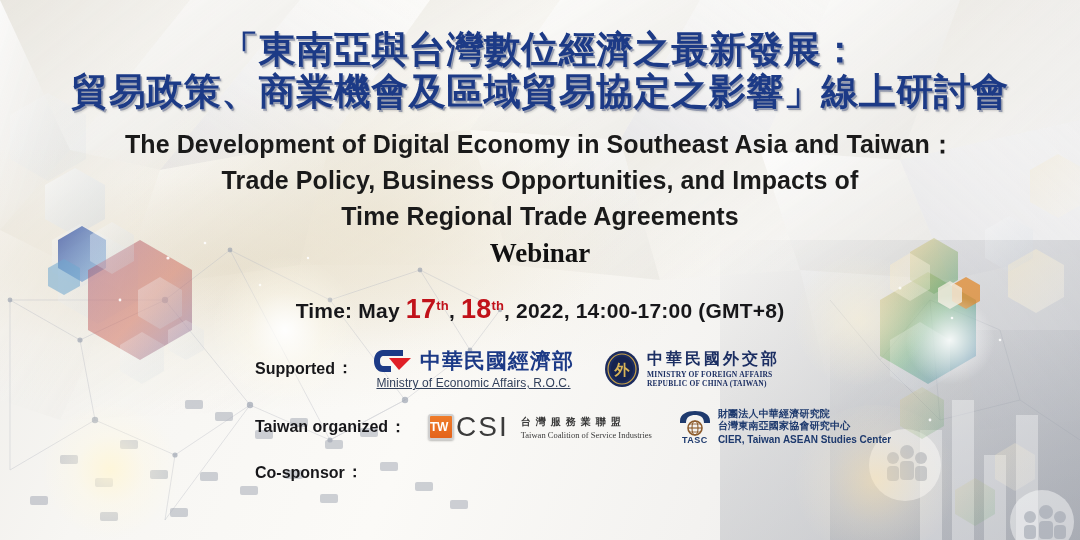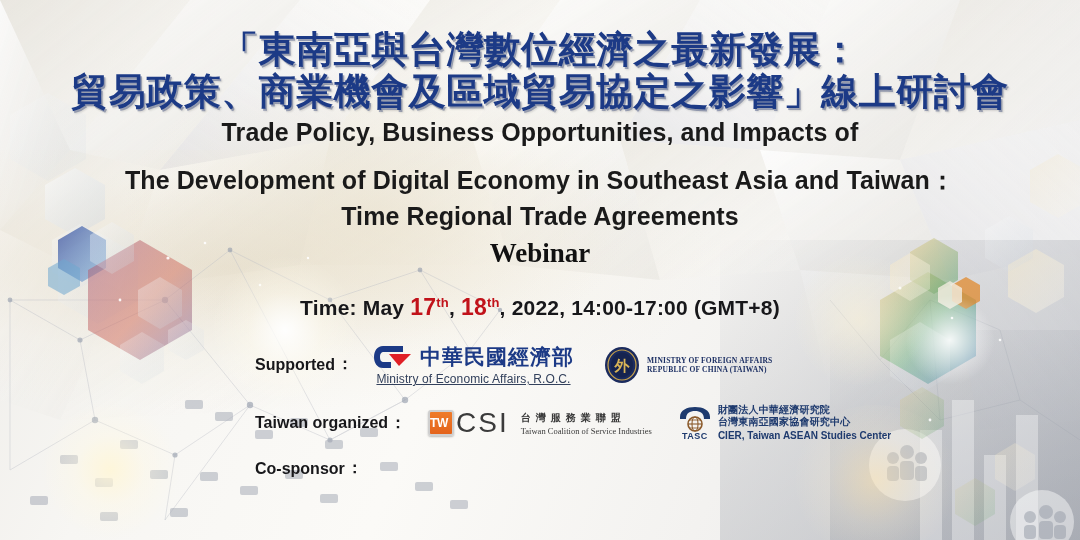--- a/index.html
+++ b/index.html
@@ -88,21 +88,21 @@
   .time-row {
     text-align:center;
     margin-top:24px;
     font-size:21px;
     font-weight:bold;
     color:#17171a;
     letter-spacing:.2px;
   }
   .time-row .big-date {
     color:#c1121a;
-    font-size:23px;
+    font-size:27px;
     font-weight:bold;
   }
   .time-row sup { font-size:12px; vertical-align:super; }
 
   
   .sponsor-row {
     display:flex;
     align-items:center;
     justify-content:flex-start;
     padding-left:255px;
@@ -384,22 +384,22 @@
     <div class="flare c"></div>
     <div class="flare d"></div>
     <div class="flare e"></div>
   </div>
 
   <div id="content">
 
     <div class="zh-title zh-line1">「東南亞與台灣數位經濟之最新發展：</div>
     <div class="zh-title zh-line2">貿易政策、商業機會及區域貿易協定之影響」線上研討會</div>
 
+    <div class="en-title">The Development of Digital Economy in Southeast Asia and Taiwan：</div>
     <div class="en-title" style="margin-top:0">Trade Policy, Business Opportunities, and Impacts of</div>
-    <div class="en-title">The Development of Digital Economy in Southeast Asia and Taiwan：</div>
     <div class="en-title" style="margin-top:0">Time Regional Trade Agreements</div>
     <div class="en-webinar">Webinar</div>
 
     <div class="time-row">
       <span>Time: May</span><span class="big-date" style="margin-left:6px;">17</span><sup class="big-date" style="font-size:13px;">th</sup><span>,</span><span class="big-date" style="margin-left:6px;">18</span><sup class="big-date" style="font-size:13px;">th</sup><span>, 2022, 14:00-17:00 (GMT+8)</span>
     </div>
 
     <div class="sponsor-row" style="margin-top:22px;">
       <span class="row-label">Supported</span>
       <span class="row-colon">：</span>
@@ -418,20 +418,21 @@
         </div>
 
         <div class="mofa">
           <svg width="36" height="38" viewBox="0 0 36 38">
             <ellipse cx="18" cy="19" rx="17" ry="18" fill="#1b2b5e"></ellipse>
             <ellipse cx="18" cy="19" rx="14" ry="15" fill="none" stroke="#c8a24a" stroke-width="1.2"></ellipse>
             <ellipse cx="18" cy="19" rx="11" ry="12.5" fill="#16234f"></ellipse>
             <text x="18" y="25" font-size="15" font-weight="bold" fill="#d8b457" text-anchor="middle" font-family="DejaVu Sans, sans-serif">外</text>
           </svg>
           <div class="mofa-txt">
+            <div class="mofa-zh">中華民國外交部</div>
             <div class="mofa-en1">MINISTRY OF FOREIGN AFFAIRS</div>
             <div class="mofa-en2">REPUBLIC OF CHINA (TAIWAN)</div>
           </div>
         </div>
 
       </div>
     </div>
 
     <div class="sponsor-row" style="margin-top:18px;">
       <span class="row-label">Taiwan organized</span>

